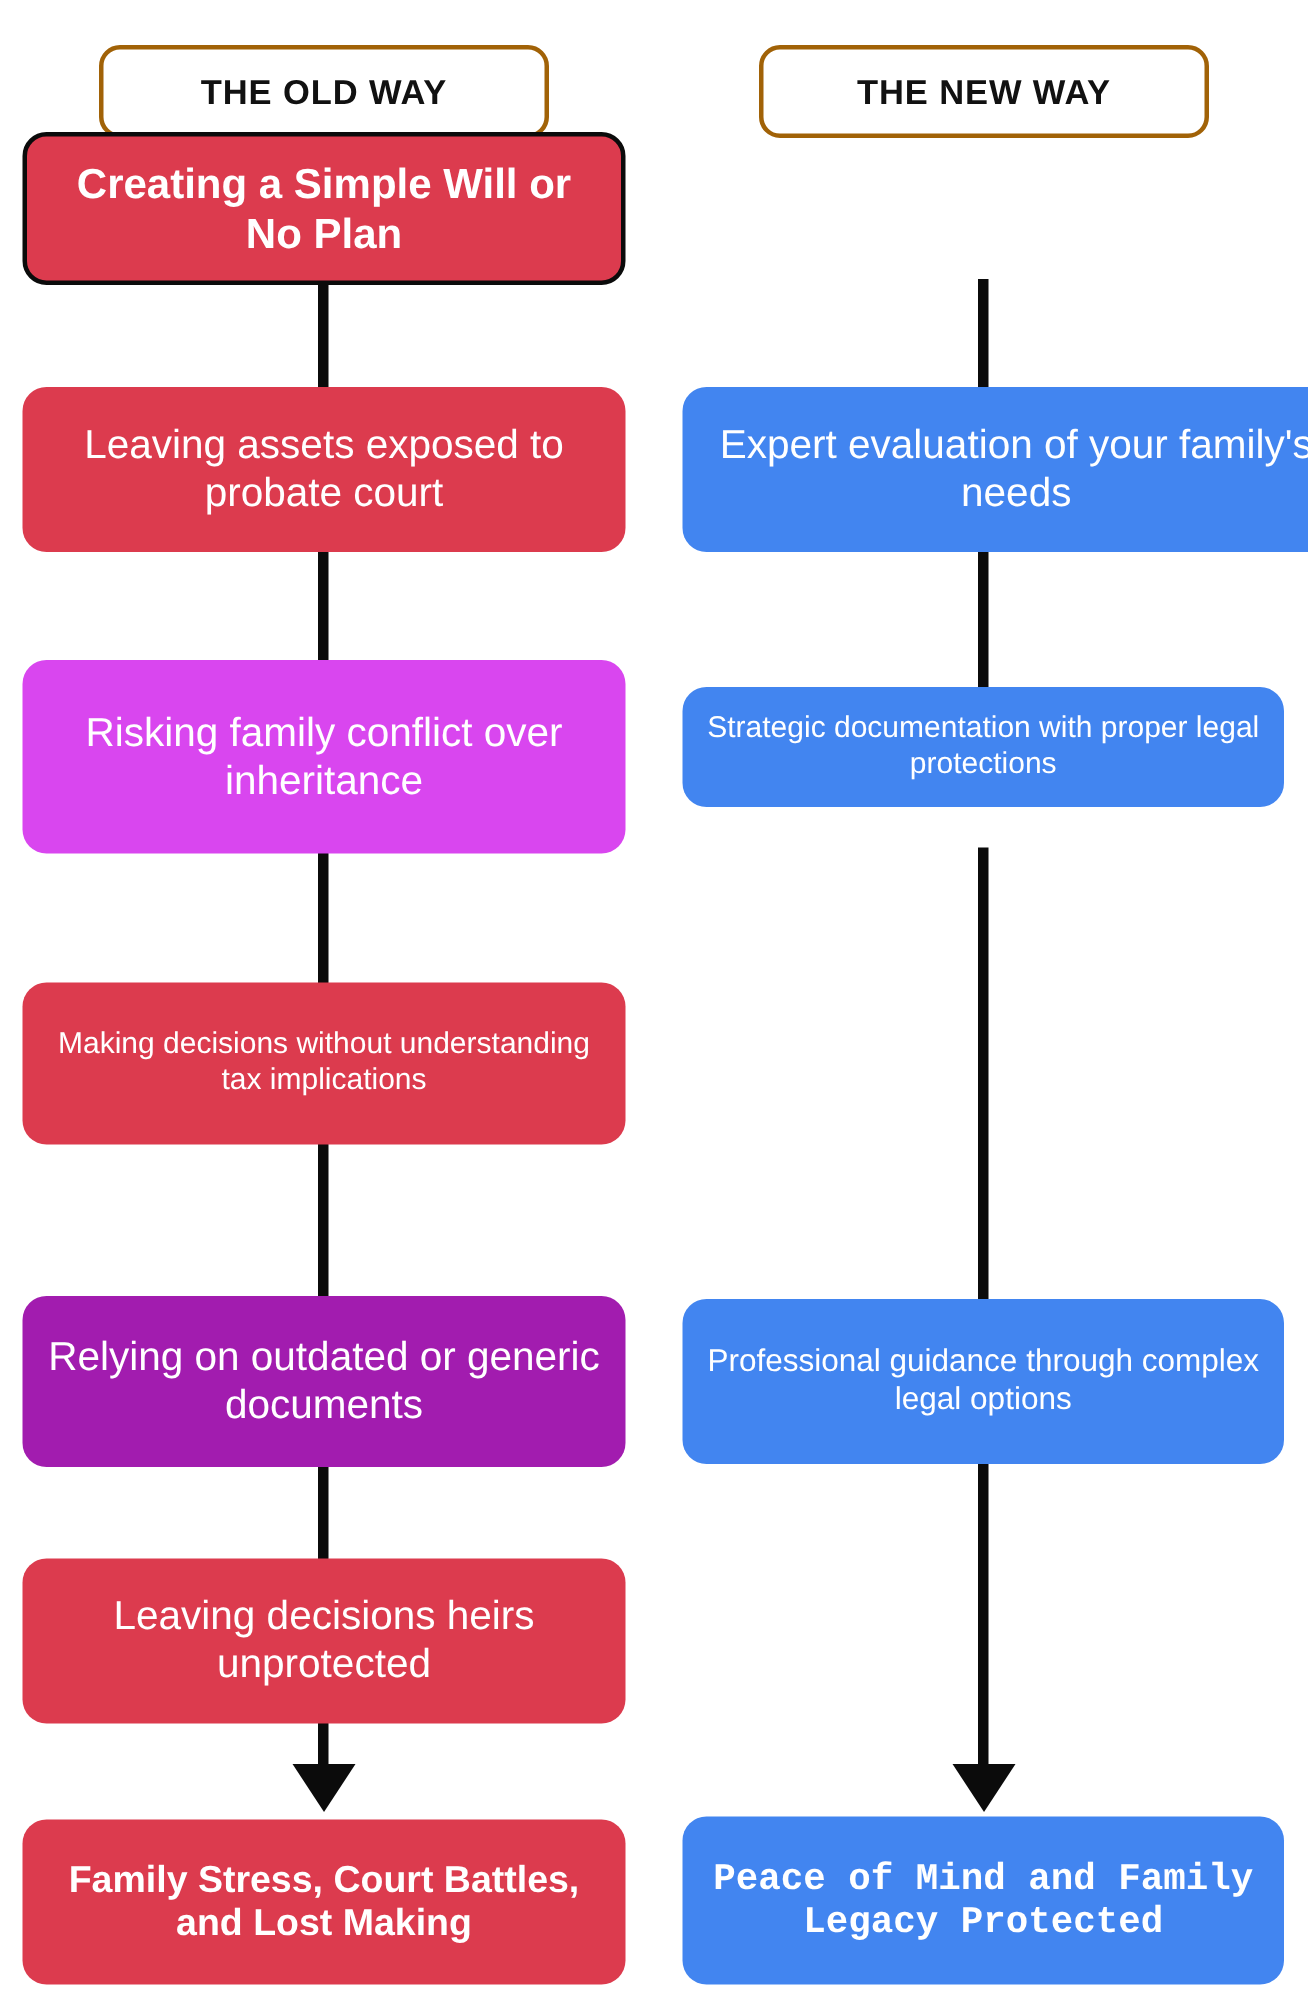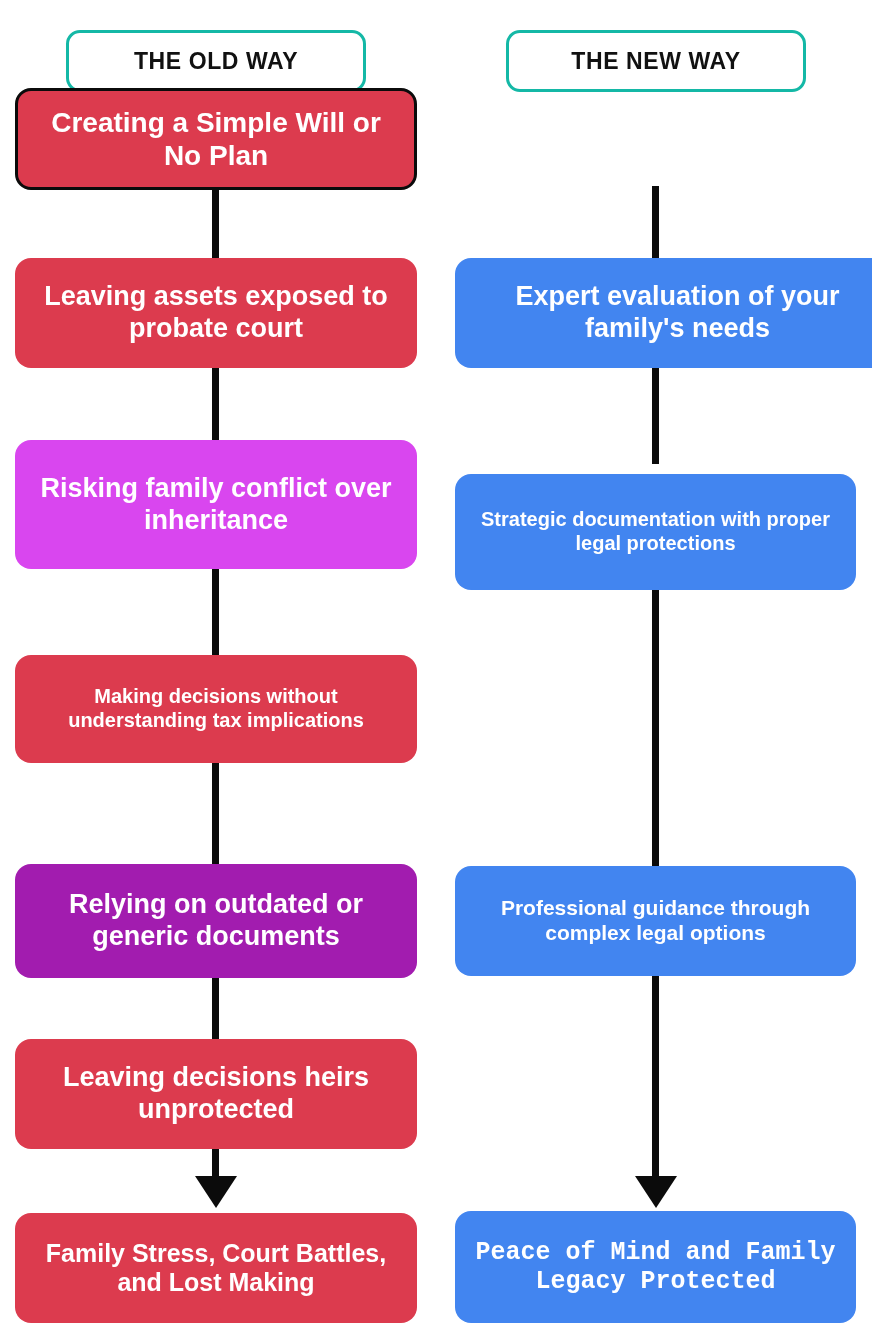--- a/index.html
+++ b/index.html
@@ -49,21 +49,21 @@
   }
 
   
   .tab {
     position: absolute;
     top: 30px;
     width: 300px;
     height: 62px;
     box-sizing: border-box;
     background: #ffffff;
-    border: 3px solid #14b8a6;
+    border: 3px solid #a16207;
     border-radius: 14px;
     display: flex;
     align-items: center;
     justify-content: center;
     z-index: 4;
   }
   .tab-label {
     font-size: 23px;
     font-weight: 700;
     letter-spacing: 0.6px;
@@ -92,21 +92,21 @@
 
   
   .node.outlined {
     border: 3px solid #0b0b0b;
     z-index: 5;
   }
   .node.heavy .node-text {
     font-weight: 700;
   }
   .node.normal .node-text {
-    font-weight: 700;
+    font-weight: 400;
   }
 
   
   .fs-xl  .node-text { font-size: 28px; }
   .fs-lg  .node-text { font-size: 27px; }
   .fs-md  .node-text { font-size: 25px; }
   .fs-sm  .node-text { font-size: 21px; }
   .fs-xs  .node-text { font-size: 20px; }
 </style>
 </head>
@@ -167,21 +167,21 @@
 
     <div class="tab" style="left:66px;">
       <span class="tab-label">THE NEW WAY</span>
     </div>
 
 
     <div class="node normal fs-lg" style="left:15px; top:258px; width:445px; height:110px; background:#4285f0;">
       <span class="node-text">Expert evaluation of your family's needs</span>
     </div>
 
-    <div class="node normal fs-xs" style="left:15px; top:458px; width:401px; height:116px; background:#4285f0;margin-top:16px;">
+    <div class="node normal fs-xs" style="left:15px; top:458px; width:401px; height:80px; background:#4285f0;">
       <span class="node-text">Strategic documentation with proper legal protections</span>
     </div>
 
     <div class="node normal fs-sm" style="left:15px; top:866px; width:401px; height:110px; background:#4285f0;">
       <span class="node-text">Professional guidance through complex legal options</span>
     </div>
 
     <div class="node heavy fs-md" style="left:15px; top:1211px; width:401px; height:112px; background:#4285f0;font-family:Liberation Mono, monospace;">
       <span class="node-text">Peace of Mind and Family Legacy Protected</span>
     </div>

